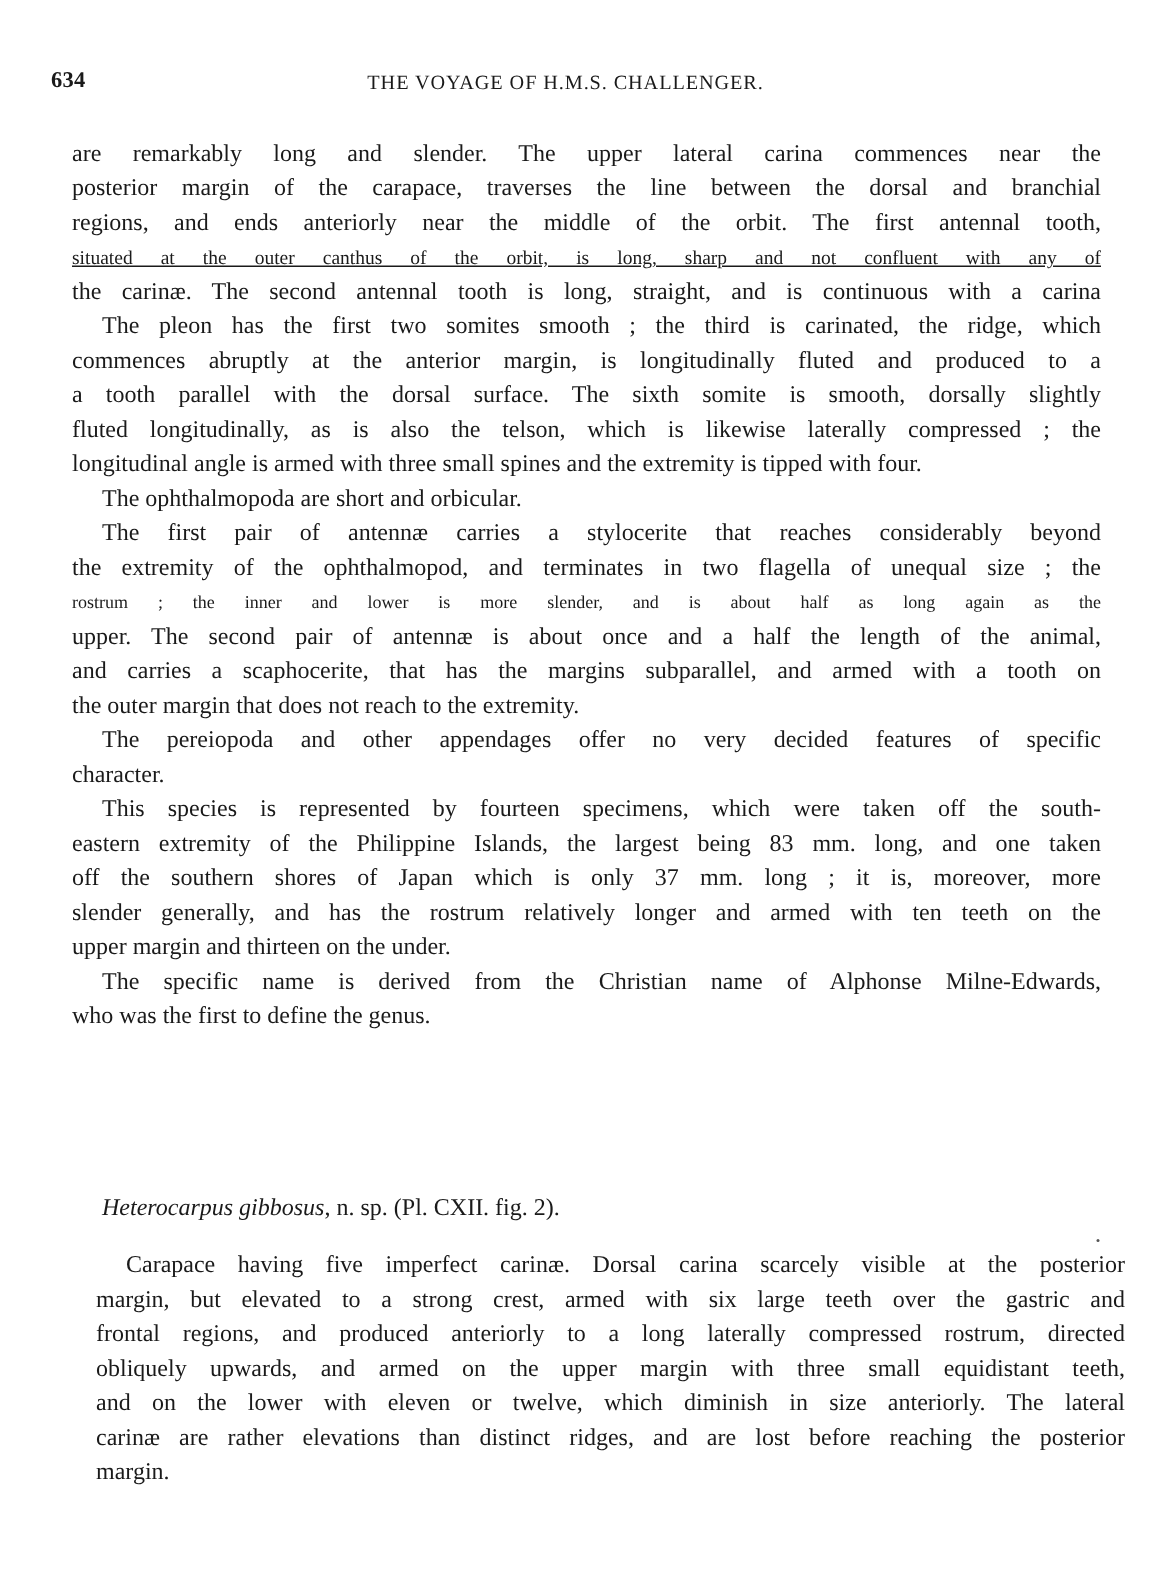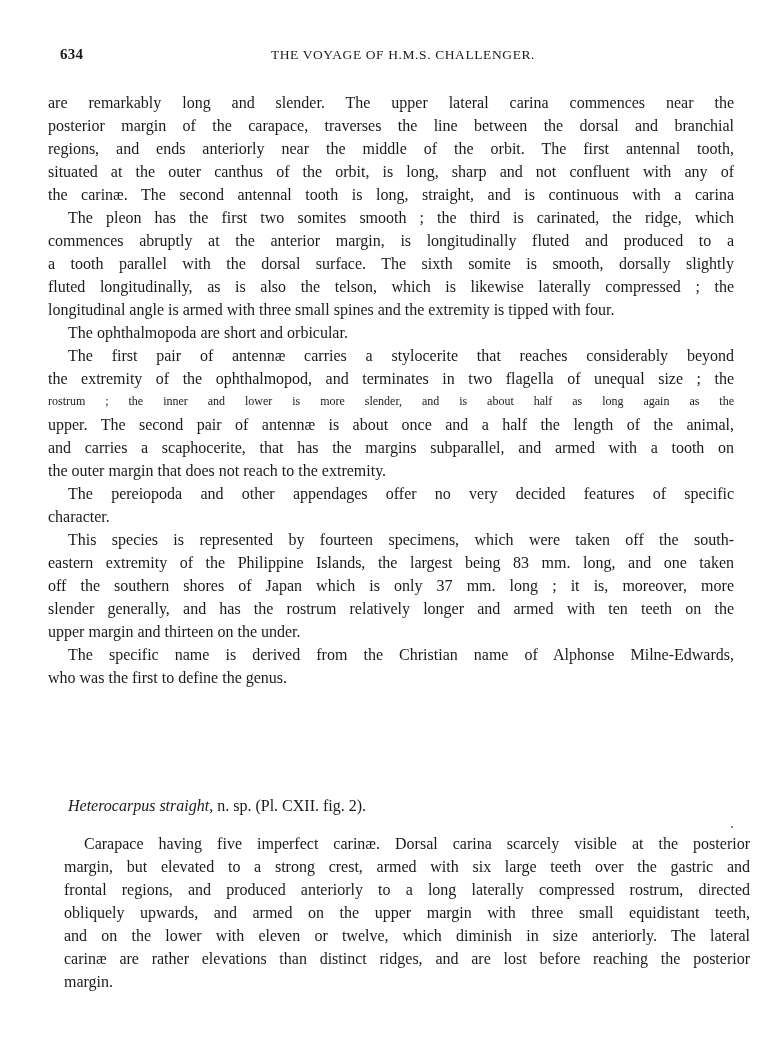--- a/index.html
+++ b/index.html
@@ -1,19 +1,19 @@
 <!DOCTYPE html>
 <html><head>
   <meta charset="utf-8">
   <style>
     html, body { margin: 0; padding: 0; background: #ffffff; }
     body { width: 776px; height: 1050px; position: relative; overflow: hidden;
       font-family: "Liberation Serif", "DejaVu Serif", serif; color: #1a1a1a; }
     .page { position: absolute; left: 0; top: 0; width: 776px; height: 1050px; }
-    .header { position: absolute; top: 46px; left: 60px; width: 686px; height: 22px; }
+    .header { position: absolute; top: 46px; left: 34px; width: 686px; height: 22px; }
     .page-number { position: absolute; left: 0; top: 0; font-size: 15px; font-weight: bold; letter-spacing: 0.2px; }
     .running-title { position: absolute; left: 0; right: 0; top: 1px; text-align: center; font-size: 13.5px; letter-spacing: 0.6px; font-family: Liberation Serif, serif; }
     .body { position: absolute; top: 91px; left: 48px; width: 686px; }
     .line { display: block; text-align: justify; text-align-last: justify; white-space: nowrap; }
     .line.last { text-align-last: left; }
     .para { margin-bottom: 0; }
     .species-heading { position: absolute; top: 795px; left: 68px; font-size: 16px; line-height: 22px; }
     .species-heading .name { font-style: italic; }
     .body2 { position: absolute; top: 832px; left: 64px; width: 686px; }
     .stray-mark { position: absolute; left: 731px; top: 826px; width: 2px; height: 2px; background: #555; border-radius: 1px; }
@@ -25,21 +25,21 @@
   <div class="header">
     <span class="page-number">634</span>
     <div class="running-title">THE VOYAGE OF H.M.S. CHALLENGER.</div>
   </div>
 
   <div class="body" id="body-top">
       <div class="para">
         <span class="line" style="font-size: 16px; line-height: 23px;">are remarkably long and slender.  The upper lateral carina commences near the</span>
         <span class="line" style="font-size: 16px; line-height: 23px;">posterior margin of the carapace, traverses the line between the dorsal and branchial</span>
         <span class="line" style="font-size: 16px; line-height: 23px;">regions, and ends anteriorly near the middle of the orbit.  The first antennal tooth,</span>
-        <span class="line" style="font-size: 16px; line-height: 23px;">situated at the outer canthus of the orbit, is long, sharp and not confluent with any of</span>
+        <span class="line" style="font-size: 13px; line-height: 23px; text-decoration: underline;">situated at the outer canthus of the orbit, is long, sharp and not confluent with any of</span>
         <span class="line" style="font-size: 16px; line-height: 23px;">the carinæ.  The second antennal tooth is long, straight, and is continuous with a carina</span>
       </div>
       <div class="para">
         <span class="line" style="font-size: 16px; line-height: 23px; padding-left: 20px;">The pleon has the first two somites smooth ; the third is carinated, the ridge, which</span>
         <span class="line" style="font-size: 16px; line-height: 23px;">commences abruptly at the anterior margin, is longitudinally fluted and produced to a</span>
         <span class="line" style="font-size: 16px; line-height: 23px;">a tooth parallel with the dorsal surface.  The sixth somite is smooth, dorsally slightly</span>
         <span class="line" style="font-size: 16px; line-height: 23px;">fluted longitudinally, as is also the telson, which is likewise laterally compressed ; the</span>
         <span class="line last" style="font-size: 16px; line-height: 23px;">longitudinal angle is armed with three small spines and the extremity is tipped with four.</span>
       </div>
       <div class="para">
@@ -64,21 +64,21 @@
         <span class="line" style="font-size: 16px; line-height: 23px;">slender generally, and has the rostrum relatively longer and armed with ten teeth on the</span>
         <span class="line last" style="font-size: 16px; line-height: 23px;">upper margin and thirteen on the under.</span>
       </div>
       <div class="para">
         <span class="line" style="font-size: 16px; line-height: 23px; padding-left: 20px;">The specific name is derived from the Christian name of Alphonse Milne-Edwards,</span>
         <span class="line last" style="font-size: 16px; line-height: 23px;">who was the first to define the genus.</span>
       </div>
     </div>
 
   <div class="species-heading">
-    <span class="name">Heterocarpus straight</span><span>, n. sp. (Pl. CXII. fig. 2).</span>
+    <span class="name">Heterocarpus gibbosus</span><span>, n. sp. (Pl. CXII. fig. 2).</span>
   </div>
 
   <div class="stray-mark"></div>
 
   <div class="body2" id="body-bottom">
       <div class="para">
         <span class="line" style="font-size: 16px; line-height: 23px; padding-left: 20px;">Carapace having five imperfect carinæ.  Dorsal carina scarcely visible at the posterior</span>
         <span class="line" style="font-size: 16px; line-height: 23px;">margin, but elevated to a strong crest, armed with six large teeth over the gastric and</span>
         <span class="line" style="font-size: 16px; line-height: 23px;">frontal regions, and produced anteriorly to a long laterally compressed rostrum, directed</span>
         <span class="line" style="font-size: 16px; line-height: 23px;">obliquely upwards, and armed on the upper margin with three small equidistant teeth,</span>

